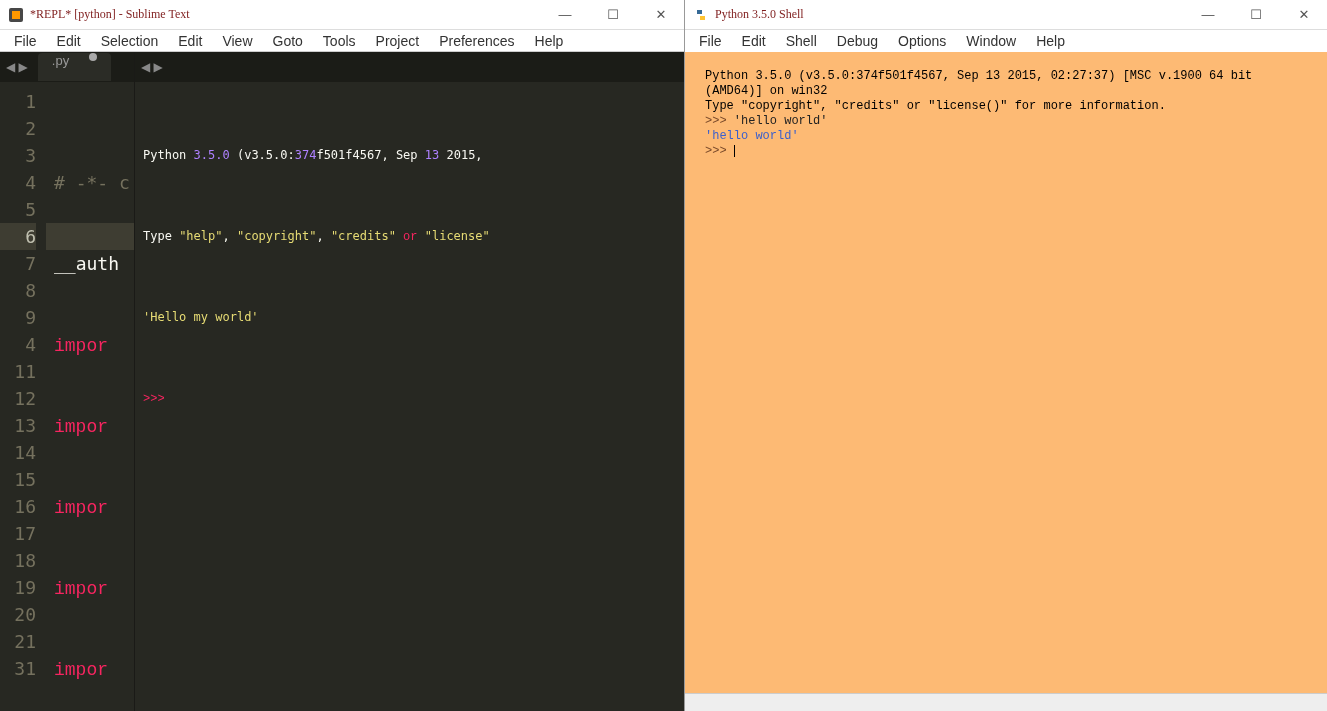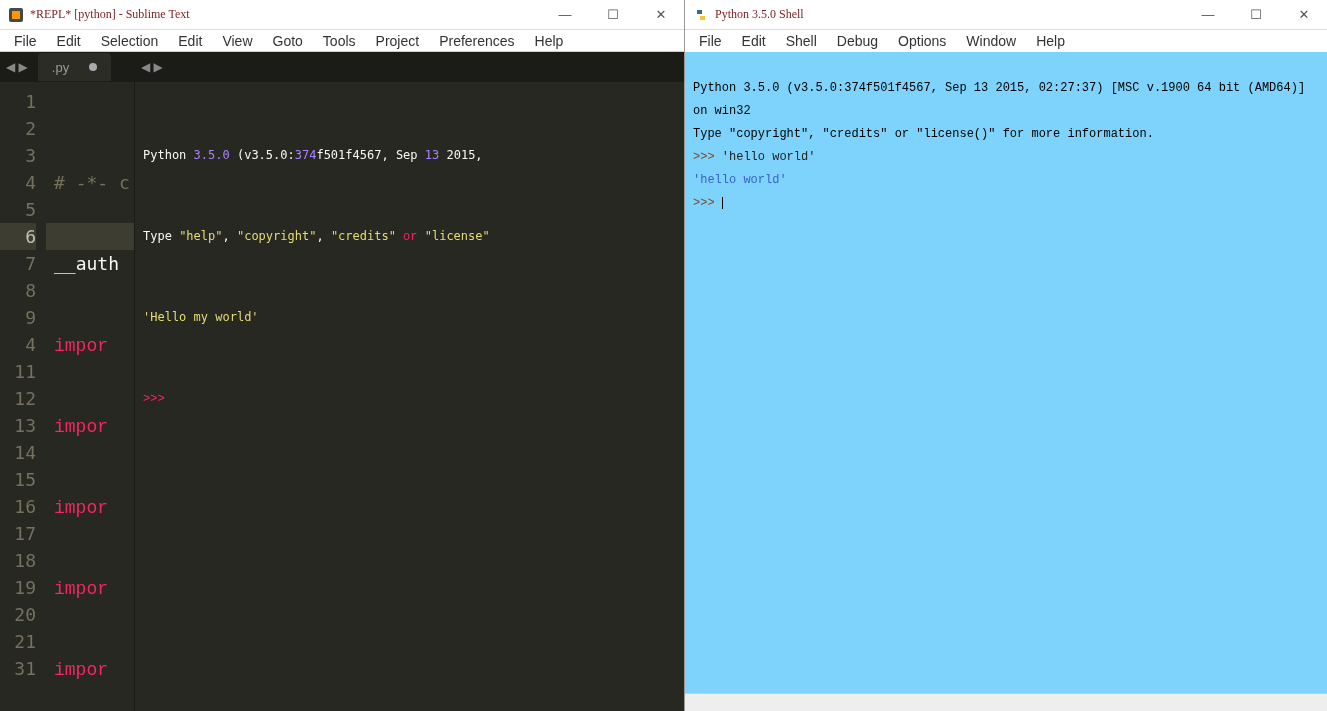--- a/index.html
+++ b/index.html
@@ -37,21 +37,21 @@
 .menubar span { padding: 2px 10px; cursor: default; }
 
 
 .sublime-body { flex: 1; display: flex; overflow: hidden; }
 .left-pane { width: 135px; display: flex; flex-direction: column; background: #272822; border-right: 1px solid #1a1a17; }
 .right-pane { flex: 1; display: flex; flex-direction: column; background: #272822; }
 
 .tab-row { height: 30px; background: #1b1c17; display: flex; align-items: center; }
 .group-ctrl { color: #888; padding: 0 6px; display: flex; gap: 2px; font-size: 12px; }
 .tab {
-  height: 28px; display: flex; align-items: center;
+  height: 28px; display: flex; 
   padding: 0 14px; color: #ccc; font-size: 13px;
   background: #3b3c36; border-radius: 4px 4px 0 0;
   margin-left: 4px; gap: 20px;
 }
 .tab.inactive { background: #2b2c26; color: #999; }
 .tab-close { color: #888; font-size: 13px; margin-left: 6px; }
 .dirty-dot { width:8px; height:8px; border-radius:50%; background:#aaa; display:inline-block; }
 
 .editor { flex: 1; display: flex; font-family: Consolas, monospace; font-size: 18px; overflow: hidden; }
 .gutter { width: 46px; background: #272822; color: #75715E; text-align: right; padding: 6px 10px 0 0; line-height: 27px; }
@@ -61,21 +61,21 @@
 .code div { height: 27px; }
 .code .active-bg { position: absolute; left: 0; right: 0; height: 27px; background: #3e3d32; }
 .c-comment { color: #75715E; }
 .c-kw { color: #f72560; font-family: Liberation Mono, monospace; }
 .c-str { color: #e6db74; }
 .c-num { color: #ae81ff; }
 
 
 .idle-body {
   flex: 1; font-family: "Courier New", monospace; font-size: 12px;
-  color: #000; padding: 2px 8px; background: #7dd3fc; line-height: 23px;
+  color: #000; padding: 2px 20px; background: #fdba74; line-height: 15px;
   white-space: pre-wrap; overflow: hidden;
 }
 .i-prompt { color: #7a4a2a; }
 .i-output { color: #3a5fcd; }
 .i-input { color: #222; }
 .i-cursor { display:inline-block; width:1px; height:12px; background:#000; vertical-align: middle; }
 
 .idle-status { height: 18px; background: #eee; border-top: 1px solid #ccc; }
 </style>
 </head>

